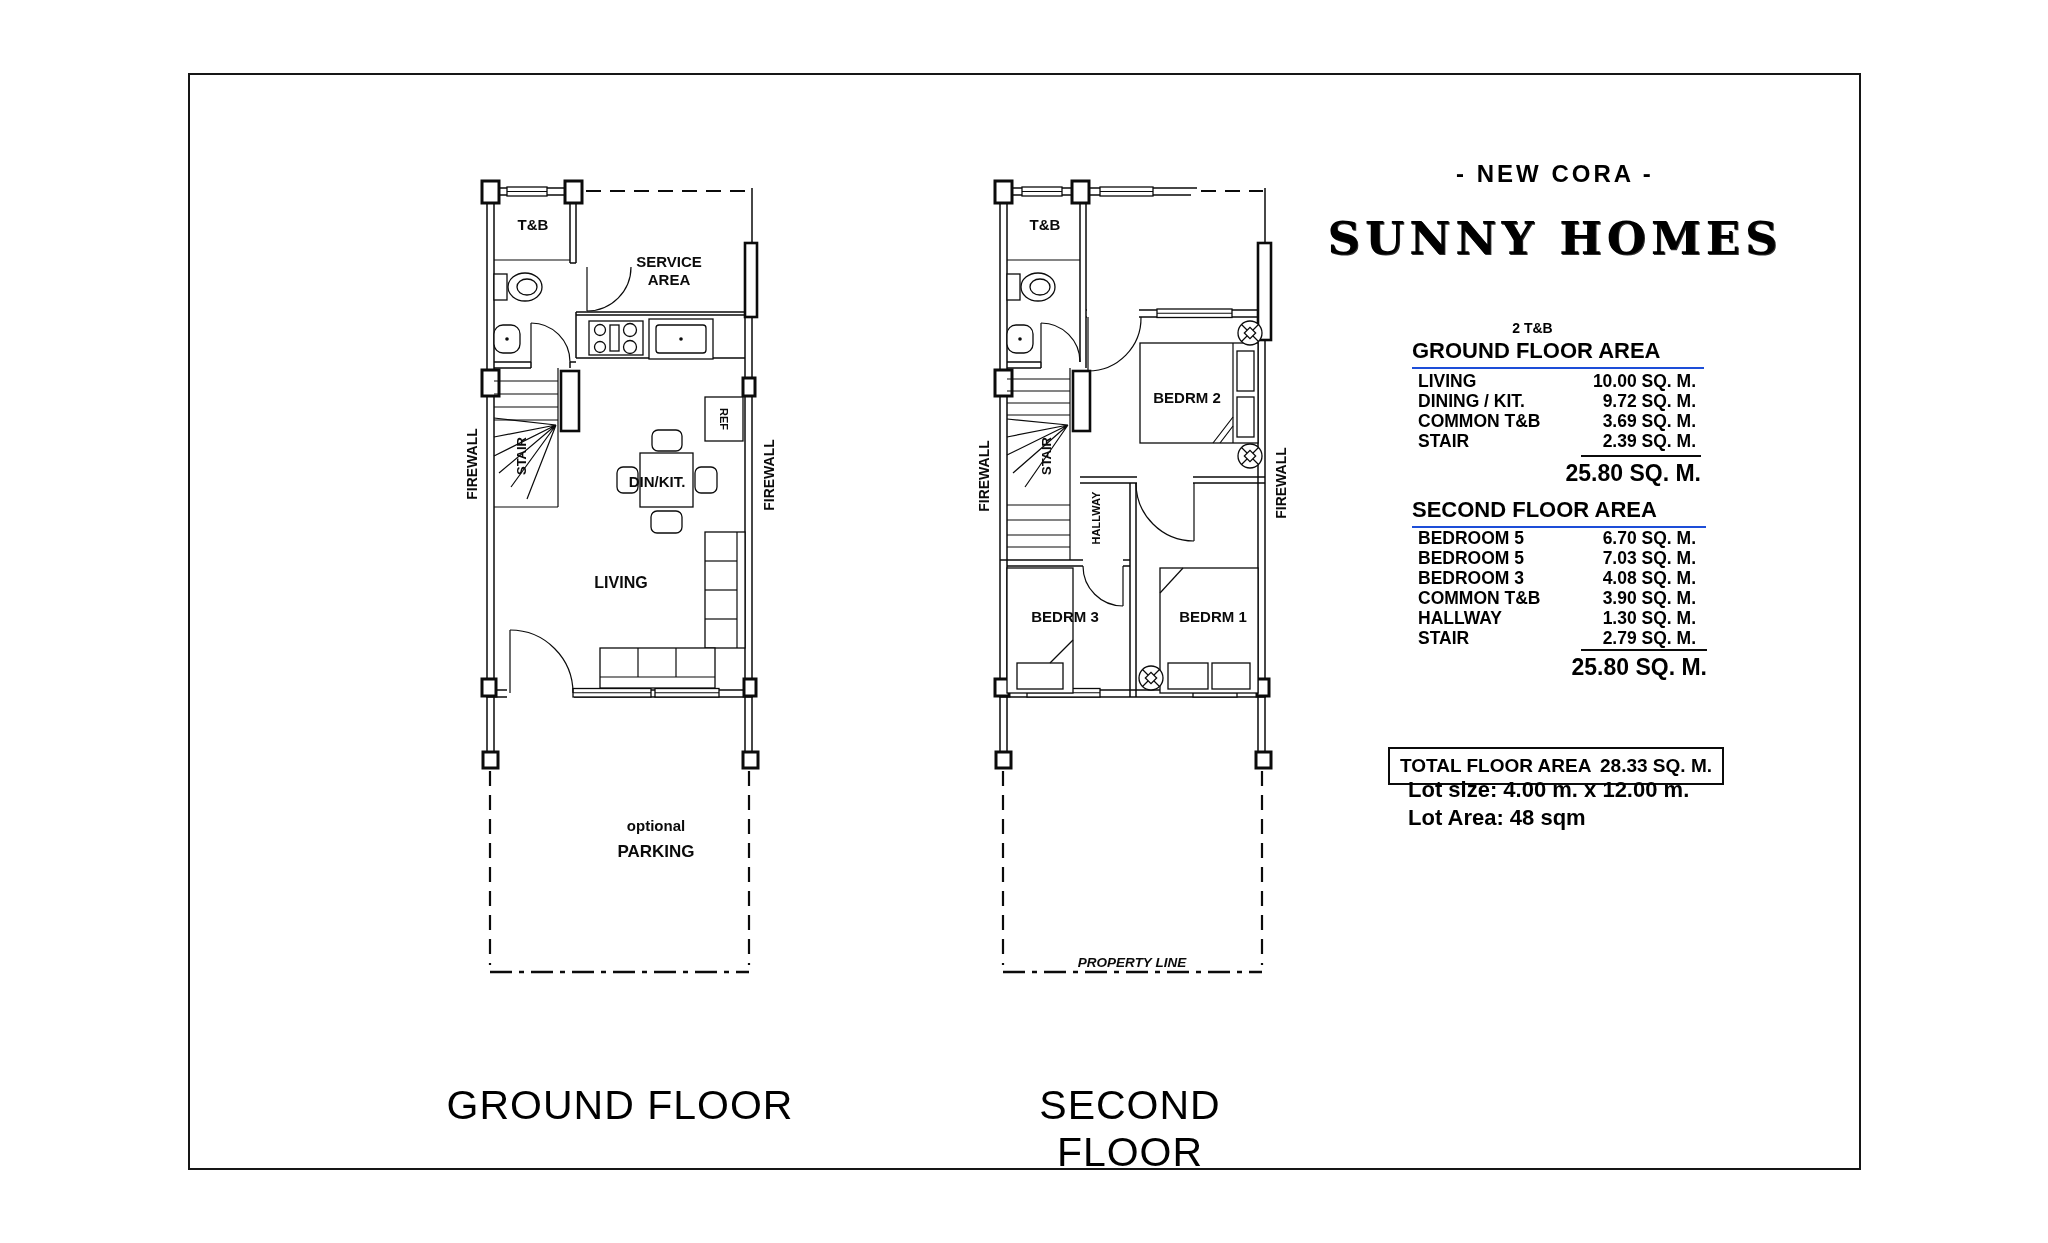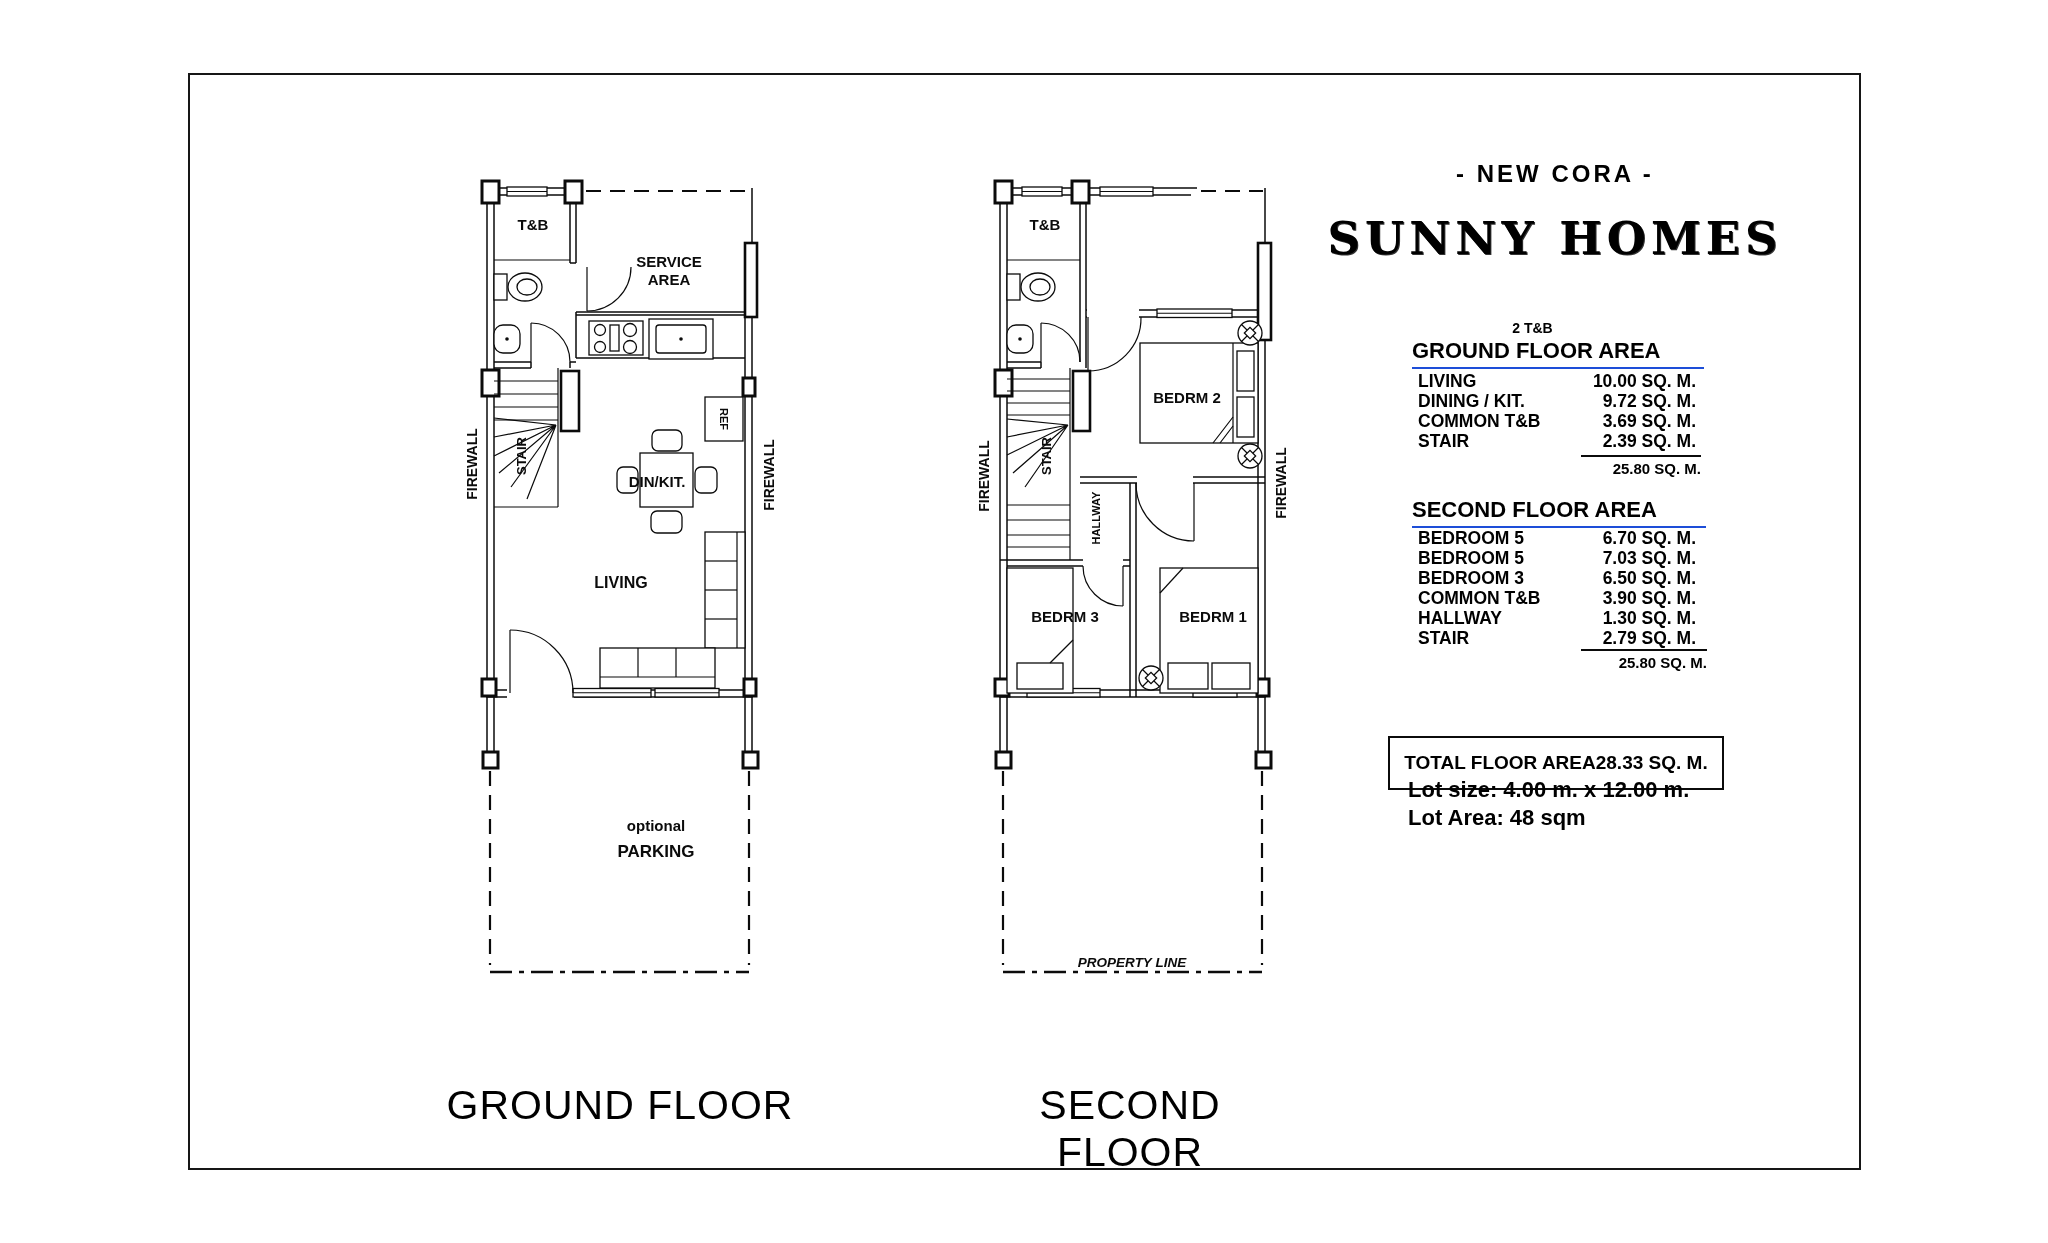--- a/index.html
+++ b/index.html
@@ -23,23 +23,23 @@
   .ctr{text-align:center;}
   .model{font-size:24px;font-weight:bold;letter-spacing:3px;}
   .brand{font-family:"DejaVu Serif","Liberation Serif",serif;font-size:45px;font-weight:900;
          letter-spacing:5px;text-shadow:1px 1px 0 #333;}
   .typ{font-size:21px;font-weight:bold;}
   .bth{font-size:14px;font-weight:bold;}
   .hdr{font-size:22px;font-weight:bold;border-bottom:2px solid #1d4ed8;padding-bottom:3px;}
   .tbl{font-size:17.5px;font-weight:bold;}
   .row{display:flex;justify-content:space-between;height:20px;line-height:20px;}
   .sumline{height:2px;background:#0b0b0b;}
-  .tot{font-size:15px;font-weight:bold;text-align:right;}
-  #totalbox{border:2px solid #0b0b0b;display:flex;justify-content:center;
-            align-items:center;font-size:19px;font-weight:bold;padding:8px 10px;}
+  .tot{font-size:23px;font-weight:bold;text-align:right;}
+  #totalbox{border:2px solid #0b0b0b;display:flex;justify-content:space-between;
+            align-items:center;font-size:19px;font-weight:bold;padding:0 10px;margin-top:11px;}
   .lot{font-size:22px;font-weight:bold;}
   .plan-title{font-size:41px;letter-spacing:1px;}
 </style>
 </head>
 <body>
 
 <div id="stage">
   <div class="abs" id="frame"></div>
 
   <svg class="abs" style="left:455px;top:175px" width="330" height="815" viewBox="0 0 330 815">
@@ -331,21 +331,21 @@
     <div class="row">
       <span>BEDROOM 5</span>
       <span>6.70 SQ. M.</span>
     </div>
     <div class="row">
       <span>BEDROOM 5</span>
       <span>7.03 SQ. M.</span>
     </div>
     <div class="row">
       <span>BEDROOM 3</span>
-      <span>6.50 SQ. M.</span>
+      <span>4.08 SQ. M.</span>
     </div>
     <div class="row">
       <span>COMMON T&amp;B</span>
       <span>3.90 SQ. M.</span>
     </div>
     <div class="row">
       <span>HALLWAY</span>
       <span>1.30 SQ. M.</span>
     </div>
     <div class="row">

